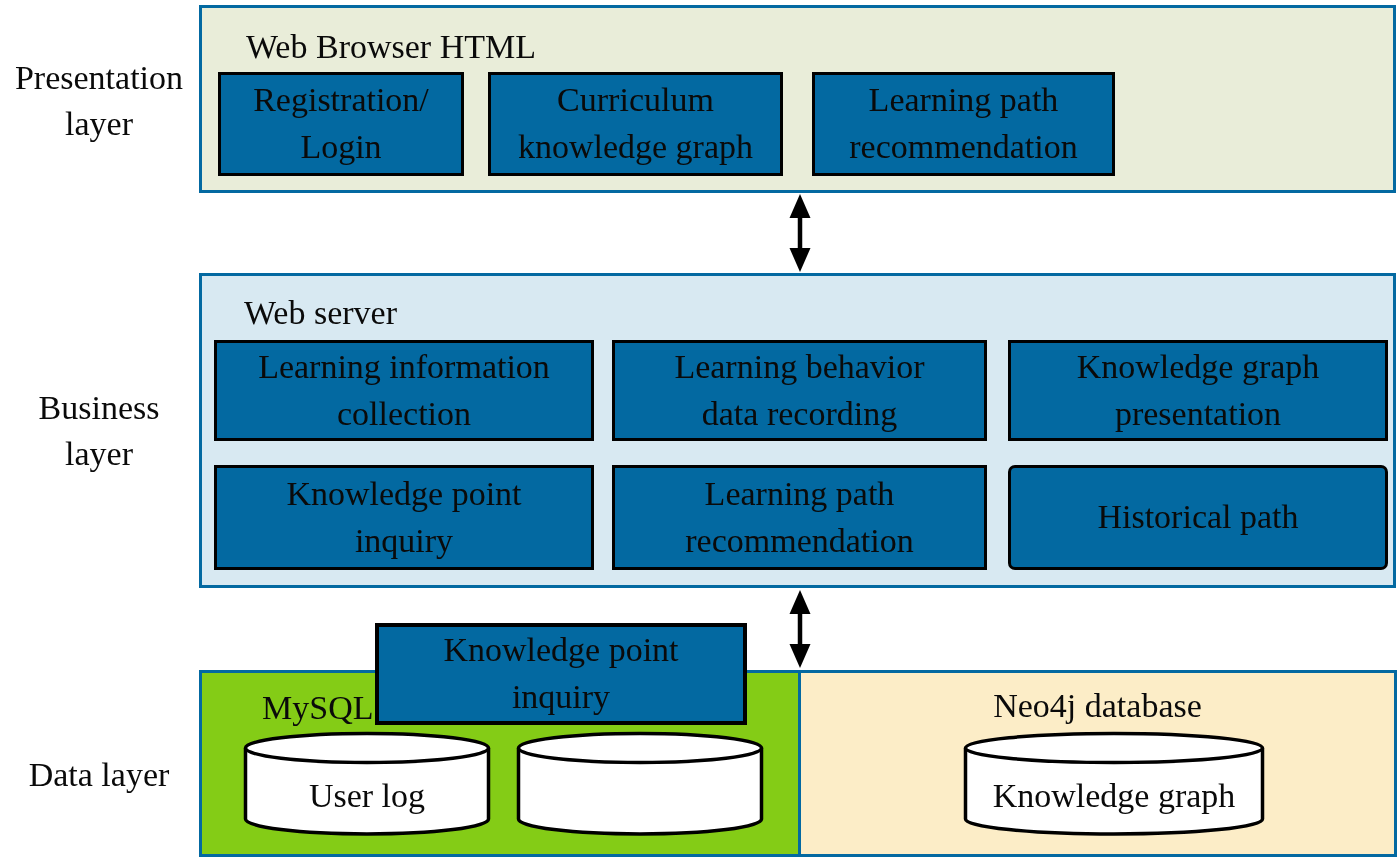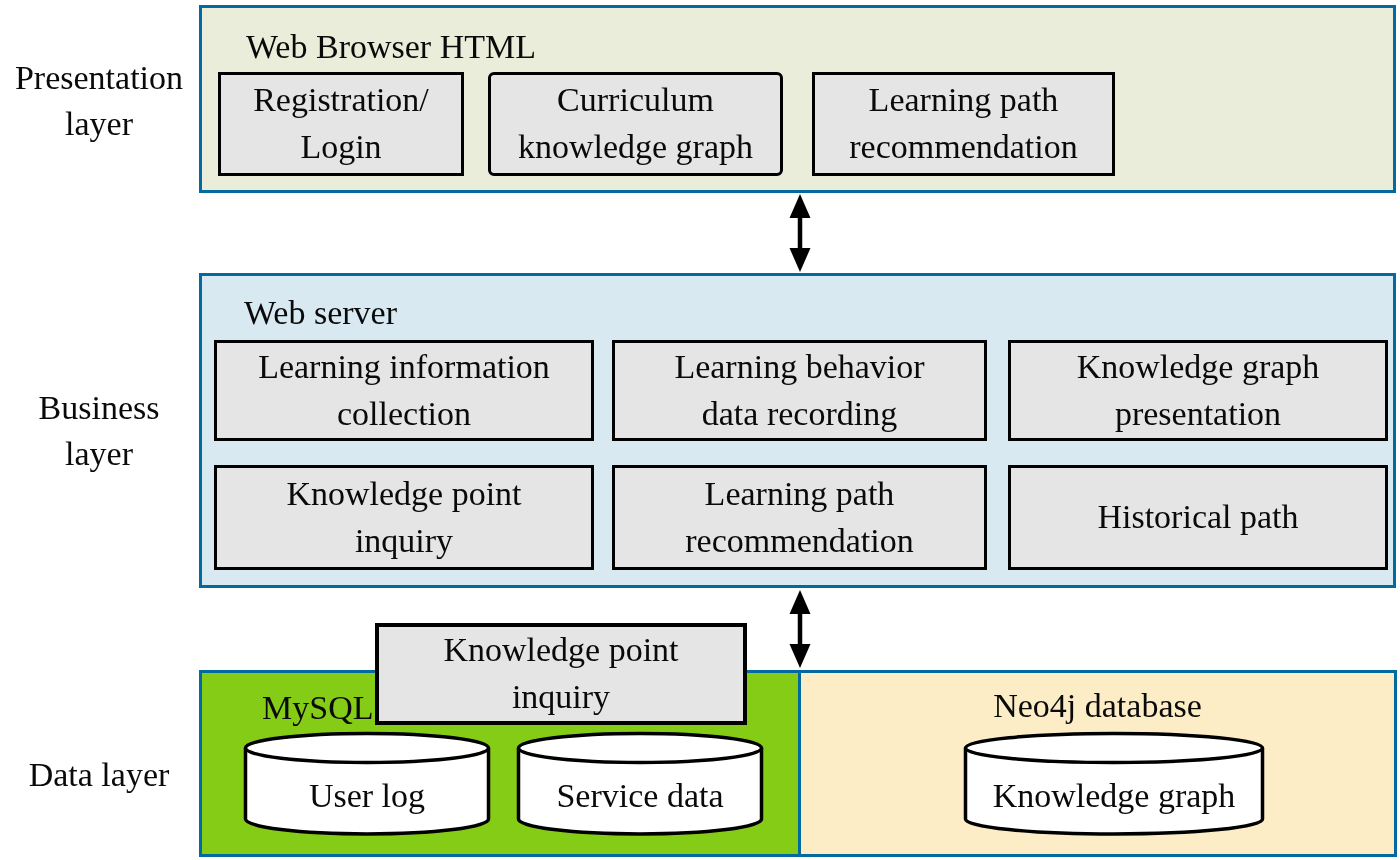--- a/index.html
+++ b/index.html
@@ -35,43 +35,43 @@
     font-size: 34px;
     line-height: 1.1;
     white-space: nowrap;
   }
   #presentation-title { left: 44px; top: 20px; }
   #business-title     { left: 42px; top: 18px; }
   #mysql-title        { left: 60px; top: 16px; }
   #neo4j-title        { left: 0; top: 14px; width: 100%; text-align: center; }
   .wbox {
     position: absolute;
-    background: #e5e5e5;
+    background: #0369a1;
     border: 3.5px solid #000000;
     display: flex;
     align-items: center;
     justify-content: center;
     text-align: center;
     font-size: 34px;
     line-height: 1.38;
     white-space: pre-line;
     padding: 2px 0;
   }
   
   #p-box-0 { left: 218px;  top: 72px; width: 246px; height: 104px; }
-  #p-box-1 { left: 488px;  top: 72px; width: 295px; height: 104px; border-radius: 6px; }
+  #p-box-1 { left: 488px;  top: 72px; width: 295px; height: 104px; }
   #p-box-2 { left: 812px;  top: 72px; width: 303px; height: 104px; }
   #p-box-3 { left: 1142px; top: 72px; width: 240px; height: 104px; }
   
   #b-r1-0 { left: 214px;  top: 340px; width: 380px; height: 101px; }
   #b-r1-1 { left: 612px;  top: 340px; width: 375px; height: 101px; }
   #b-r1-2 { left: 1008px; top: 340px; width: 380px; height: 101px; }
   #b-r2-0 { left: 214px;  top: 465px; width: 380px; height: 105px; }
   #b-r2-1 { left: 612px;  top: 465px; width: 375px; height: 105px; }
-  #b-r2-2 { left: 1008px; top: 465px; width: 380px; height: 105px; }
+  #b-r2-2 { left: 1008px; top: 465px; width: 380px; height: 105px; border-radius: 7px; }
   
   #overlay-box {
     left: 375px; top: 623px; width: 372px; height: 102px;
     border-width: 4px;
     z-index: 6;
   }
   .arrow {
     position: absolute;
     width: 30px;
     height: 80px;
@@ -167,21 +167,20 @@
       <ellipse cx="124" cy="17" rx="121.5" ry="14.5" fill="#ffffff" stroke="#000000" stroke-width="3.5"></ellipse>
     </svg>
     <div class="cyl-label">User log</div>
   </div>
 
   <div class="cylinder" id="cyl-service">
     <svg width="248" height="106" viewBox="0 0 248 106">
       <path d="M 2.5 17 L 2.5 88 A 121.5 15 0 0 0 245.5 88 L 245.5 17" fill="#ffffff" stroke="#000000" stroke-width="3.5"></path>
       <ellipse cx="124" cy="17" rx="121.5" ry="14.5" fill="#ffffff" stroke="#000000" stroke-width="3.5"></ellipse>
     </svg>
-    <div class="cyl-label">Service data</div>
   </div>
 
   <div class="cylinder" id="cyl-knowledge">
     <svg width="302" height="106" viewBox="0 0 302 106">
       <path d="M 2.5 17 L 2.5 88 A 148.5 15 0 0 0 299.5 88 L 299.5 17" fill="#ffffff" stroke="#000000" stroke-width="3.5"></path>
       <ellipse cx="151" cy="17" rx="148.5" ry="14.5" fill="#ffffff" stroke="#000000" stroke-width="3.5"></ellipse>
     </svg>
     <div class="cyl-label">Knowledge graph</div>
   </div>
 

